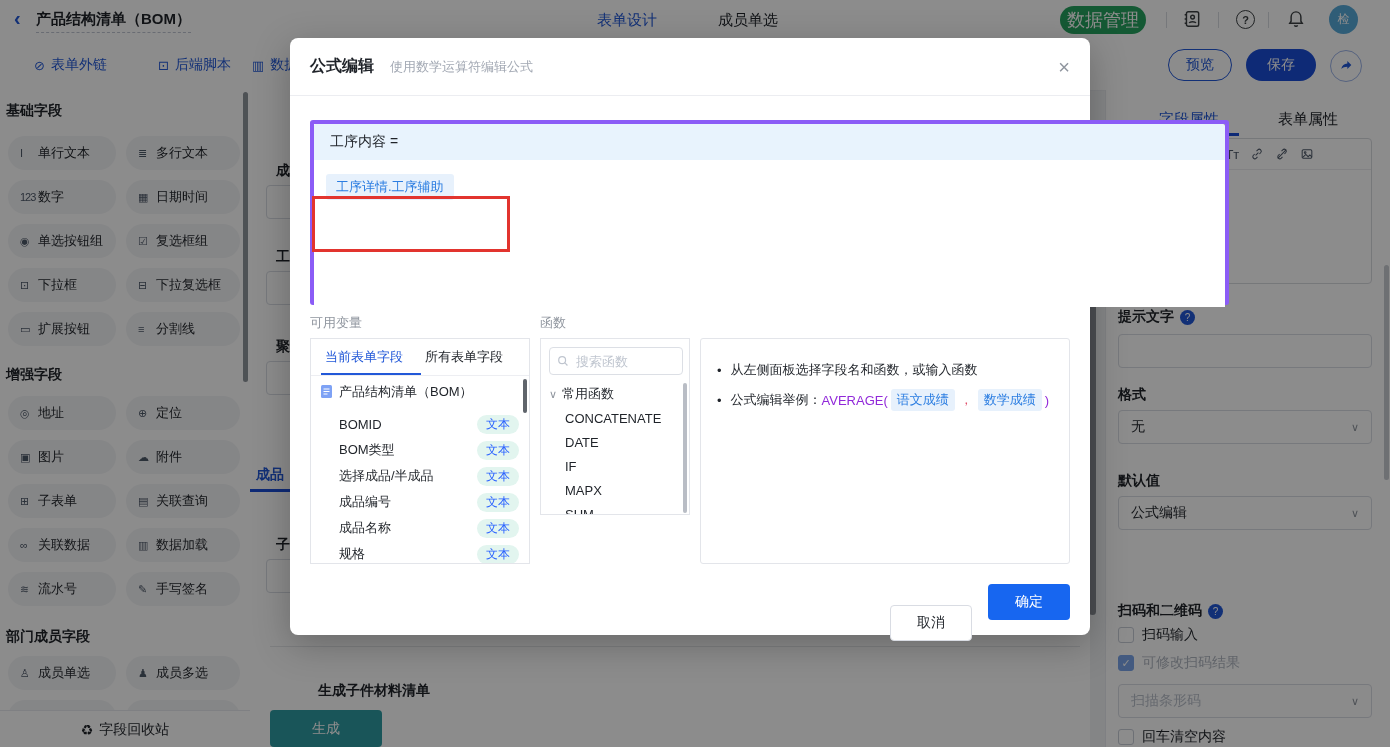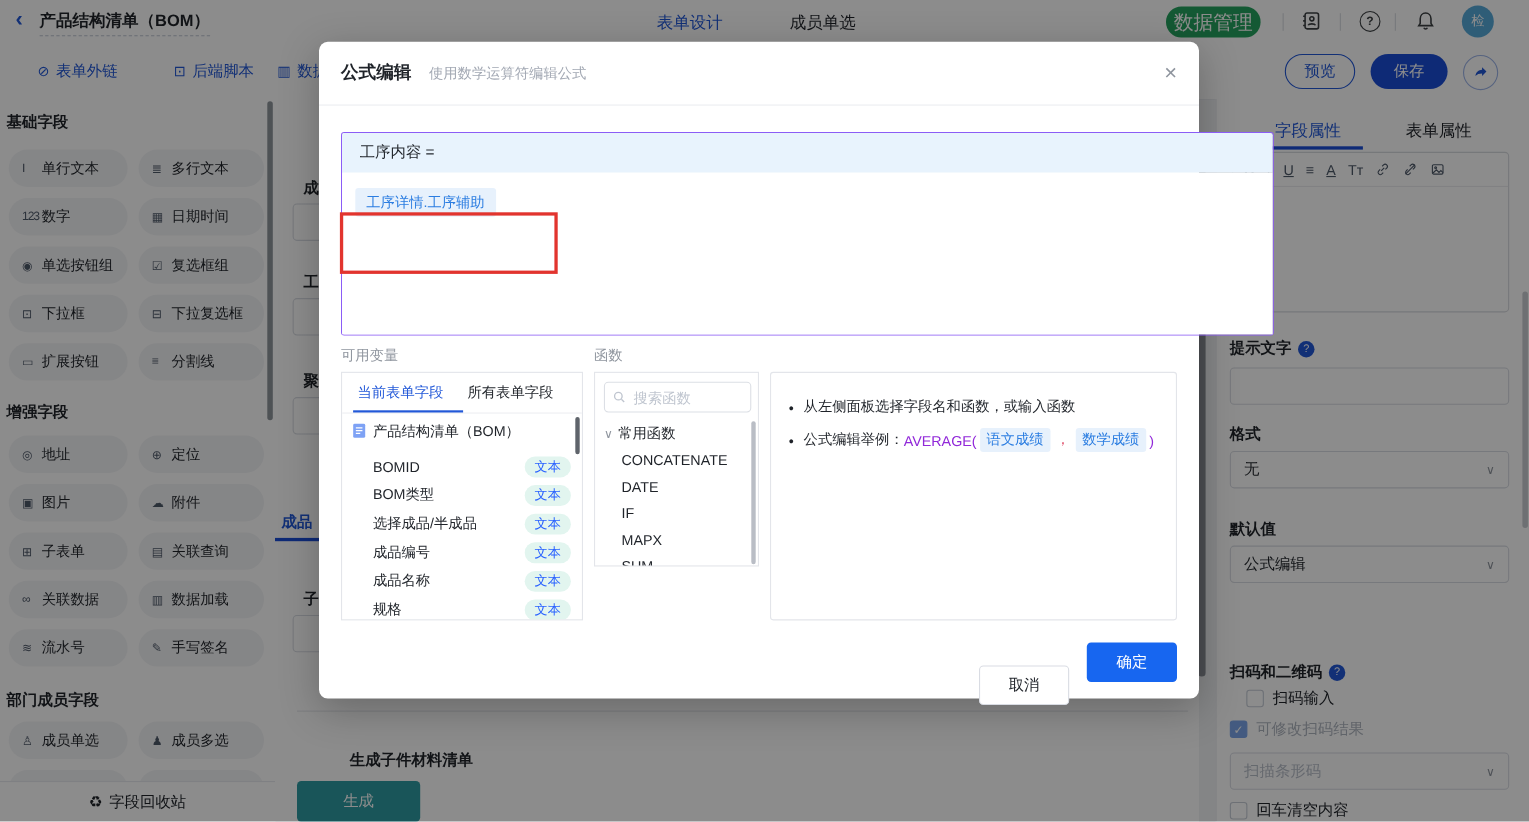--- a/index.html
+++ b/index.html
@@ -89,21 +89,21 @@
 
   
   .overlay{position:absolute;inset:0;background:rgba(0,0,0,0.45);z-index:40;}
   .modal{position:absolute;left:290px;top:38px;width:800px;height:597px;background:#fff;border-radius:8px;z-index:50;
          box-shadow:0 10px 36px rgba(0,0,0,0.25);}
   .m-hdr{position:absolute;left:0;top:0;width:100%;height:58px;display:flex;align-items:center;
          border-bottom:1px solid #ecedf1;box-sizing:border-box;padding:0 20px;}
   .m-title{font-size:16px;font-weight:bold;color:#1f2329;}
   .m-sub{font-size:13px;color:#a2a8b3;margin-left:16px;}
   .m-close{margin-left:auto;font-size:20px;color:#8f959e;cursor:pointer;line-height:1;}
-  .f-box{position:absolute;left:20px;top:82px;width:848px;height:185px;border:1px solid #8b5cf6;border-radius:3px;box-sizing:border-box;}
+  .f-box{position:absolute;left:20px;top:82px;width:919px;height:185px;border:4px solid #8b5cf6;border-radius:3px;box-sizing:border-box;}
   .f-bar{height:36px;background:#e8f3fd;display:flex;align-items:center;padding:0 16px;font-size:14px;color:#1f2329;
          border-radius:2px 2px 0 0;}
   .f-body{position:relative;height:147px;background:#fff;}
   .chip{display:inline-block;background:#e7f1fc;color:#2b7de1;font-size:13px;padding:4px 10px;border-radius:3px;cursor:pointer;}
   .f-chip{position:absolute;left:12px;top:14px;}
   .redbox{position:absolute;left:-2px;top:36px;width:192px;height:50px;border:3px solid #e2342e;pointer-events:none;}
   .col-lbl{position:absolute;top:276px;font-size:13px;color:#8f959e;}
   .panel{position:absolute;top:300px;border:1px solid #e3e5ea;background:#fff;box-sizing:border-box;}
   .vp{left:20px;width:220px;height:226px;overflow:hidden;}
   .vp-tabs{position:relative;height:36px;border-bottom:1px solid #edeef2;display:flex;align-items:center;}
@@ -364,21 +364,21 @@
     <div class="plabel" style="top:382px;">默认值</div>
     <div class="pselect" style="top:406px;">
       <span>公式编辑</span>
       <span class="chev">∨</span>
     </div>
 
     <div class="plabel" style="top:512px;">
       <span>扫码和二维码</span>
       <span class="qbadge">?</span>
     </div>
-    <div class="cbrow" style="top:536px;margin-left:15px;">
+    <div class="cbrow" style="top:536px;">
       <span class="cbox"></span>
       <span>扫码输入</span>
     </div>
     <div class="cbrow disabled" style="top:564px;">
       <span class="cbox checked">✓</span>
       <span>可修改扫码结果</span>
     </div>
     <div class="pselect disabled" style="top:594px;">
       <span>扫描条形码</span>
       <span class="chev">∨</span>

